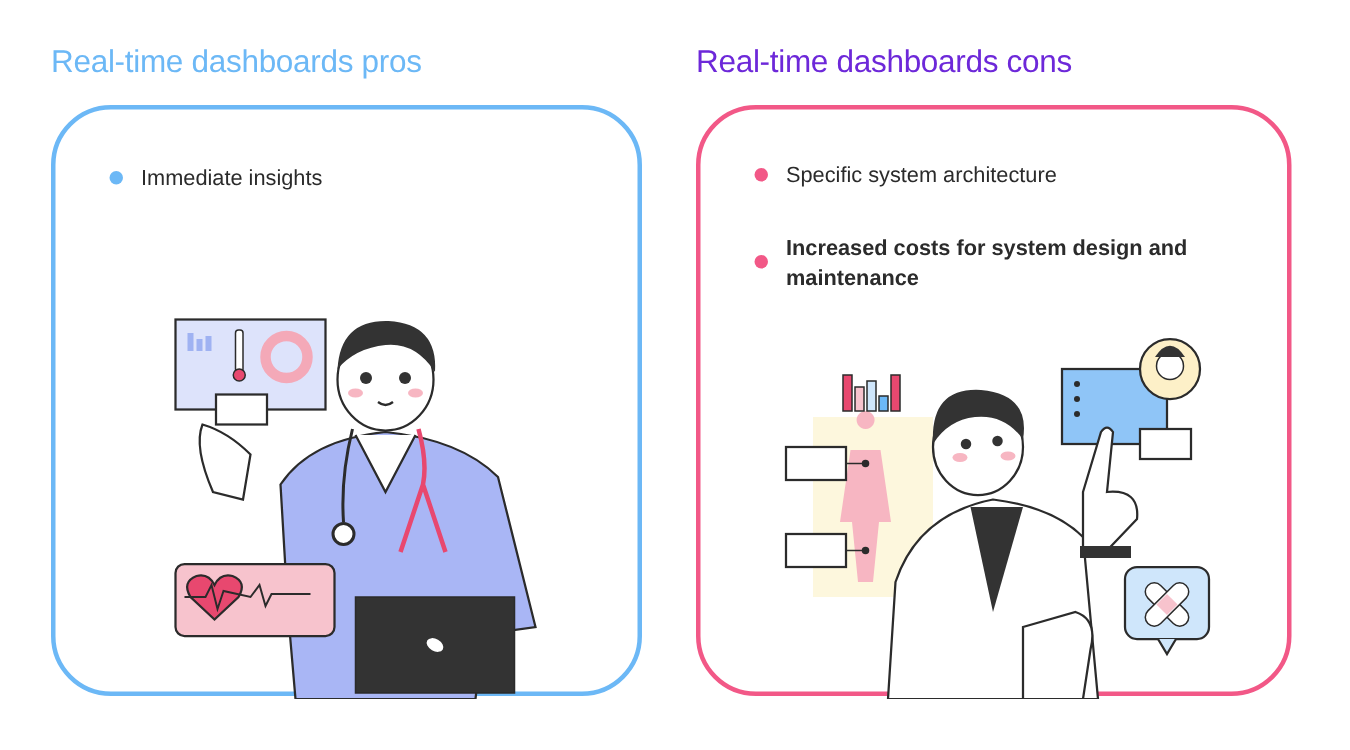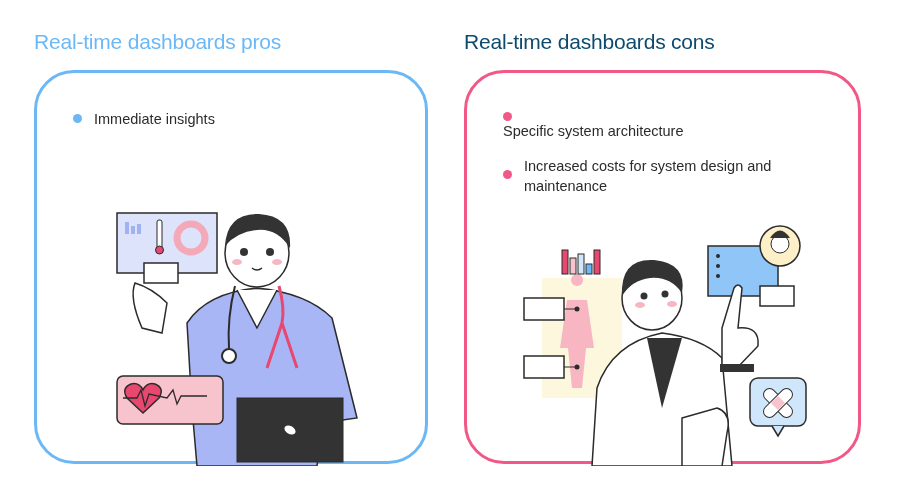--- a/index.html
+++ b/index.html
@@ -1,19 +1,19 @@
 <!DOCTYPE html>
 <html><head>
 <meta charset="utf-8">
 <style>
   html, body { margin:0; padding:0; background:#ffffff; }
   body { width:900px; height:500px; position:relative; overflow:hidden; font-family:"Liberation Sans", sans-serif; }
   .title { position:absolute; top:30px; font-size:21px; font-weight:normal; letter-spacing:-0.2px; }
   .title.pros { left:34px; color:#6cb8f6; }
-  .title.cons { left:464px; color:#0c4a6e; }
+  .title.cons { left:464px; color:#6d28d9; }
   .box { position:absolute; top:70px; width:394px; height:394px; border-radius:40px; border:3px solid; box-sizing:border-box; }
   .box.pros { left:34px; border-color:#6cb8f6; }
   .box.cons { left:464px; border-color:#f25887; width:397px; }
   .item { position:absolute; display:flex; align-items:flex-start; font-size:14.5px; color:#2b2b2b; line-height:20px; }
   .dot { width:9px; height:9px; border-radius:50%; margin-right:12px; margin-top:5px; flex:none; }
   .pros .dot { background:#6cb8f6; }
   .cons .dot { background:#f25887; }
   .illus { position:absolute; }
 </style>
 </head>
@@ -59,25 +59,25 @@
     <rect x="10" y="168" width="106" height="48" rx="6" fill="#f7c3cd" stroke="#2b2b2b" stroke-width="1.5"></rect>
     <path d="M36 205 L20 190 Q14 180 24 176 Q32 174 36 182 Q40 174 48 176 Q58 180 52 190 Z" fill="#e8486f" stroke="#2b2b2b" stroke-width="1.5"></path>
     <path d="M16 190 L30 190 L34 182 L38 198 L42 186 L60 190 L66 182 L70 196 L74 188 L100 188" fill="none" stroke="#2b2b2b" stroke-width="1.3"></path>
 
     <rect x="130" y="190" width="106" height="64" fill="#333" stroke="#2b2b2b"></rect>
     <ellipse cx="183" cy="222" rx="6" ry="4" fill="#fff" transform="rotate(30 183 222)"></ellipse>
   </svg>
 </div>
 
 <div class="box cons">
-  <div class="item" style="left:36px;top:34px;flex-direction:column;">
+  <div class="item" style="left:36px;top:34px;">
     <span class="dot"></span>
     <span>Specific system architecture</span>
   </div>
-  <div class="item" style="left:36px;top:83px;width:290px;">
+  <div class="item" style="left:36px;top:83px;width:290px;font-weight:bold;">
     <span class="dot" style="margin-top:14px;"></span>
     <span>Increased costs for system design and maintenance</span>
   </div>
 
   <svg class="illus" style="left:55px;top:135px;" width="310" height="258" viewBox="0 0 310 258">
 
     <rect x="20" y="70" width="80" height="120" fill="#fdf7dd"></rect>
     <path d="M55 78 a6 6 0 1 1 0.1 0 M45 92 L65 92 L72 140 L64 140 L60 180 L50 180 L46 140 L38 140Z" fill="#f7b6c2"></path>
     <rect x="2" y="90" width="40" height="22" fill="#fff" stroke="#2b2b2b" stroke-width="1.5"></rect>
     <line x1="42" y1="101" x2="55" y2="101" stroke="#2b2b2b"></line>

